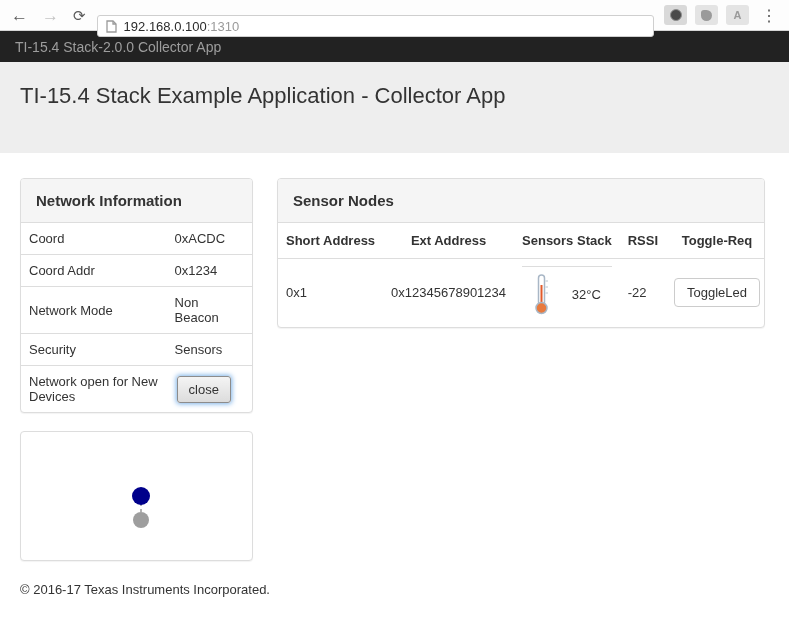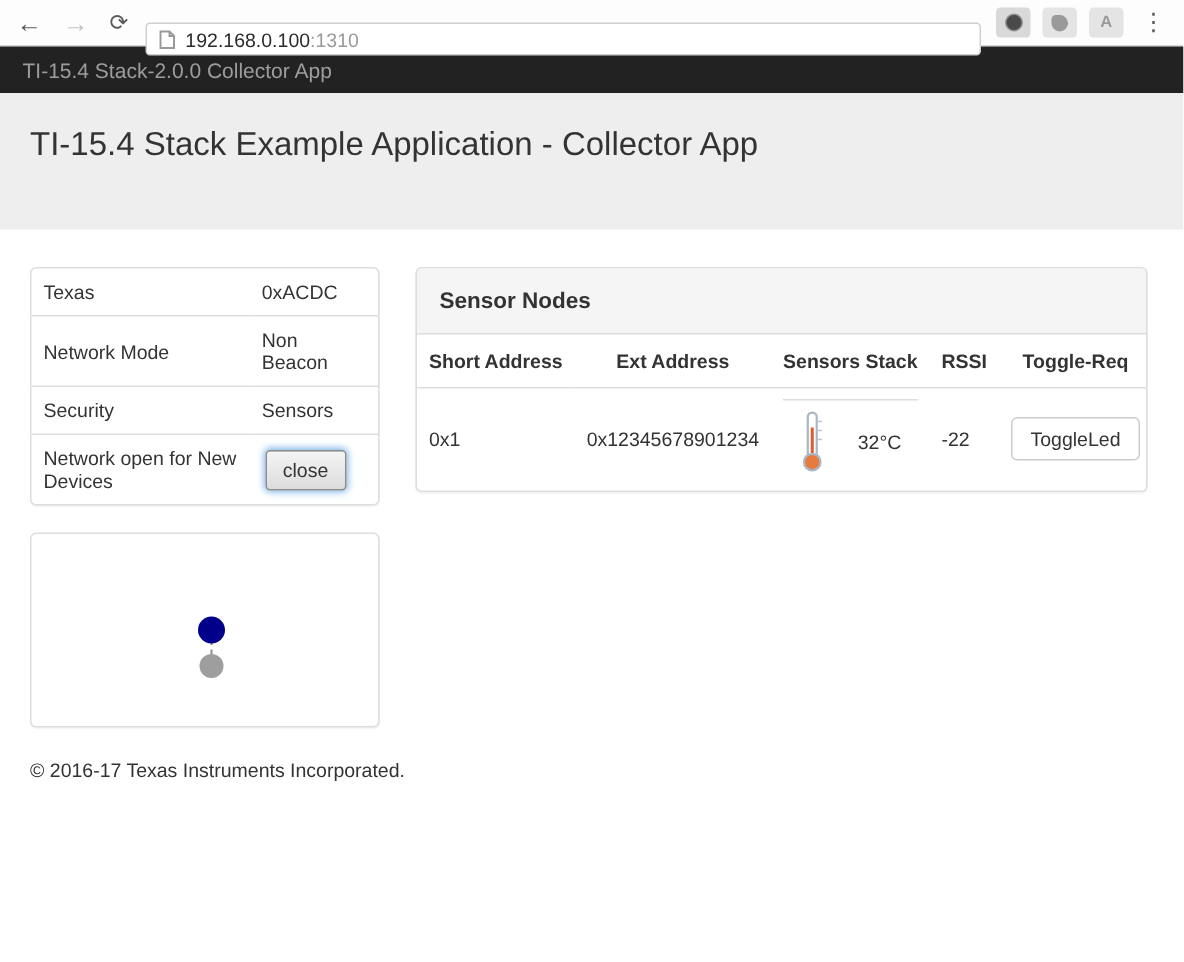--- a/index.html
+++ b/index.html
@@ -131,25 +131,30 @@
 
 <div class="jumbotron">
   <div class="page-title">TI-15.4 Stack Example Application - Collector App</div>
 </div>
 
 <div class="content">
 
   <div class="left-col">
 
     <div class="panel">
+      <div class="panel-heading">Network Information</div>
       <table class="info-table">
         <tbody>
             <tr>
-          <td class="lbl">Texas</td>
+          <td class="lbl">Coord</td>
           <td class="val">0xACDC</td>
+        </tr>
+        <tr>
+          <td class="lbl">Coord Addr</td>
+          <td class="val">0x1234</td>
         </tr>
         <tr>
           <td class="lbl">Network Mode</td>
           <td class="val">Non Beacon</td>
         </tr>
         <tr>
           <td class="lbl">Security</td>
           <td class="val">Sensors</td>
         </tr>
         <tr>

